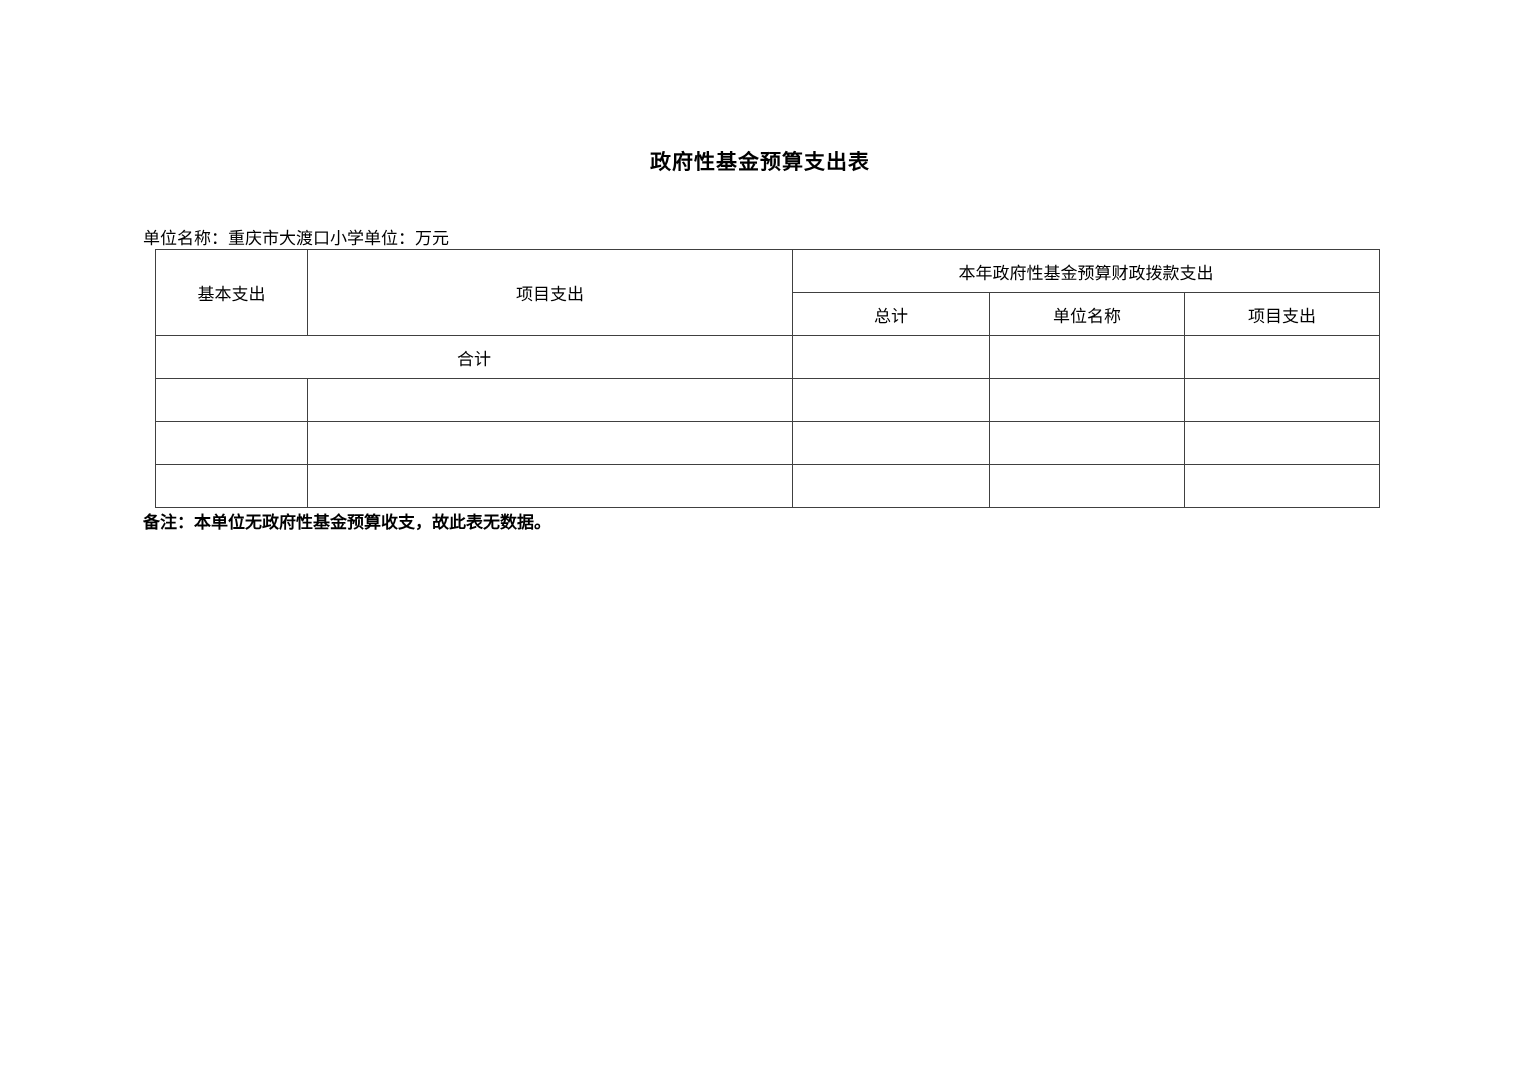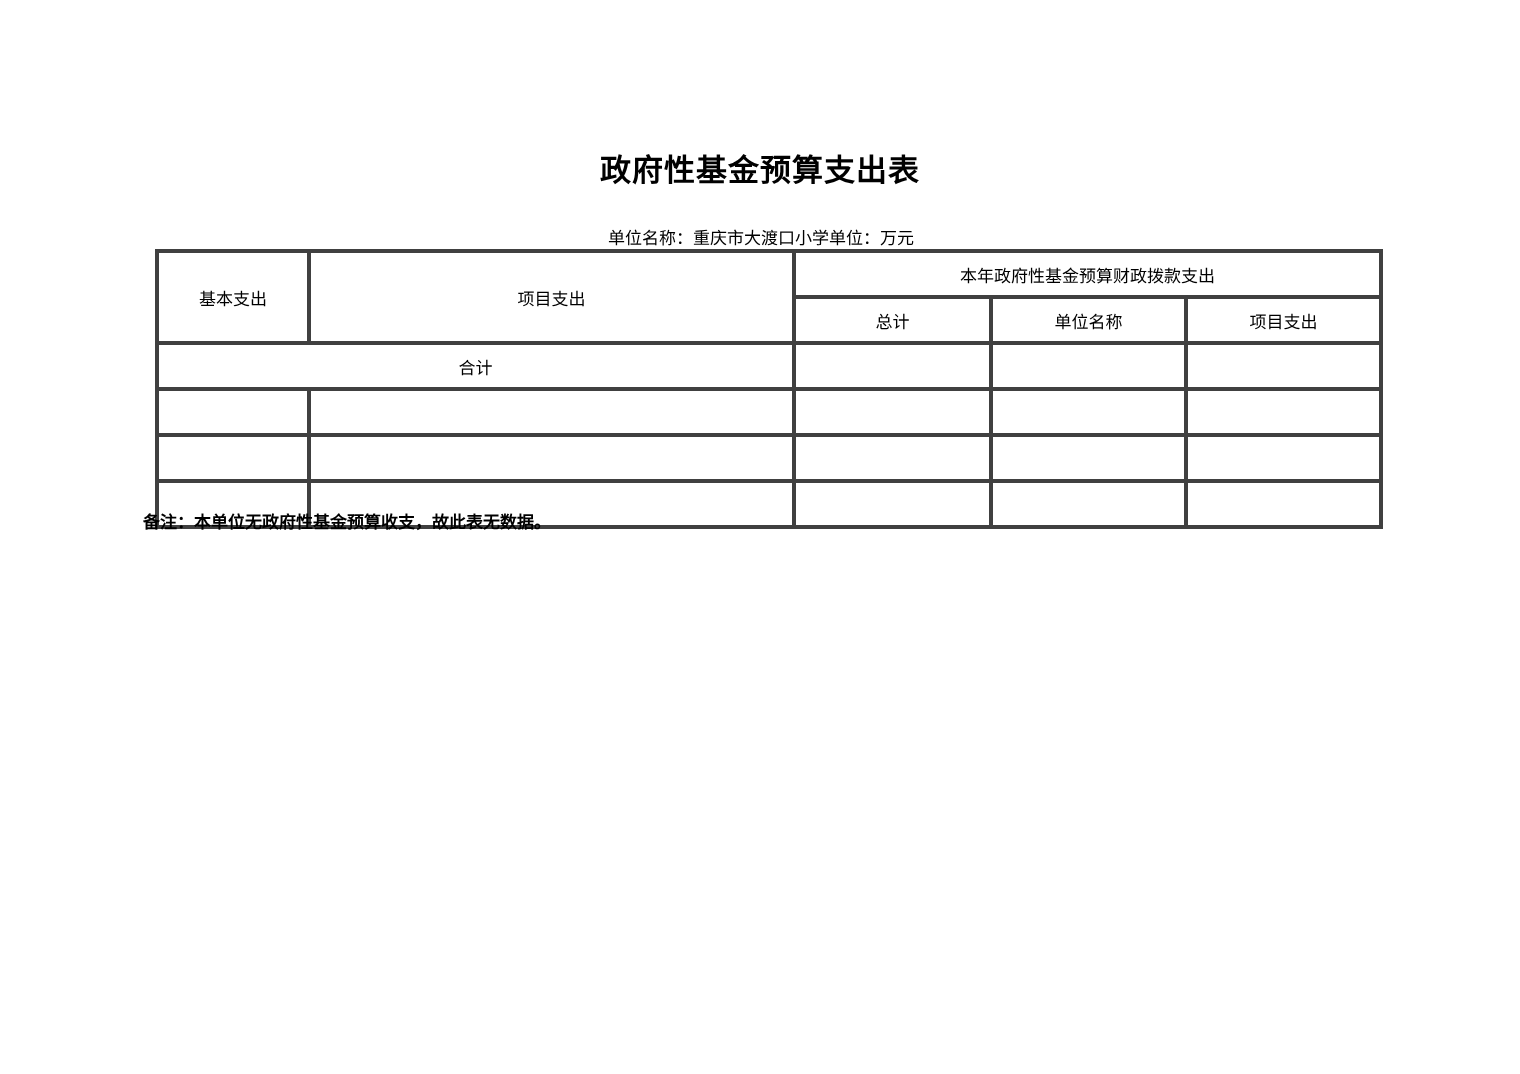--- a/index.html
+++ b/index.html
@@ -21,48 +21,48 @@
     height: 1074px;
     box-sizing: border-box;
   }
   .doc-title {
     position: absolute;
     top: 145px;
     left: 0;
     width: 1520px;
     text-align: center;
     font-family: "Liberation Sans", "DejaVu Sans", sans-serif;
-    font-size: 31px;
+    font-size: 21px;
     font-weight: bold;
     letter-spacing: 1px;
   }
   .meta-row {
     position: absolute;
     top: 224px;
     left: 143px;
     width: 1236px;
     display: flex;
-    justify-content: center;
+    justify-content: flex-start;
     align-items: baseline;
     font-size: 17px;
   }
   .meta-left, .meta-right {
     white-space: nowrap;
   }
   table.budget {
     position: absolute;
     top: 249px;
     left: 155px;
     width: 1224px;
     border-collapse: collapse;
     table-layout: fixed;
     font-size: 17px;
   }
   table.budget td {
-    border: 4px solid #404040;
+    border: 1px solid #404040;
     text-align: center;
     vertical-align: middle;
     padding: 0;
     height: 42px;
   }
   td.h-code { width: 152px; }
   td.h-name { width: 485px; }
   td.h-group { }
   td.sub-col { width: 197px; margin-top: 41px; }
   .hdr-group { height: 42px; }

